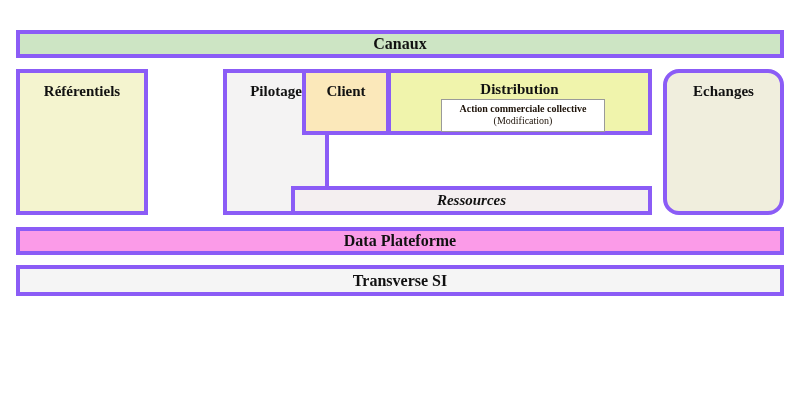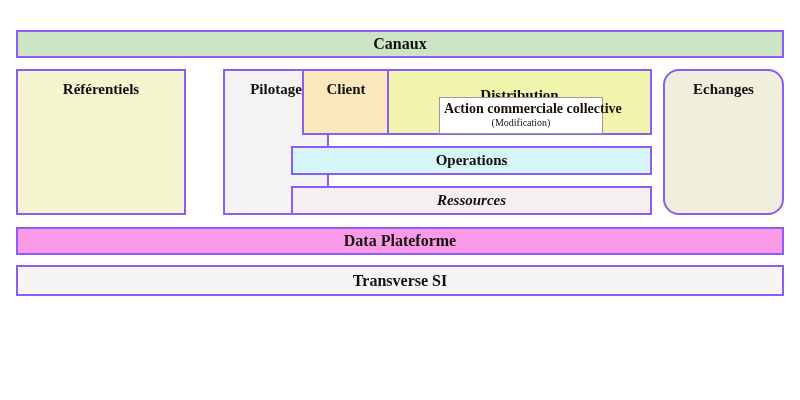--- a/index.html
+++ b/index.html
@@ -17,21 +17,21 @@
 
   #diagram {
     position: relative;
     width: 800px;
     height: 400px;
   }
 
   .block {
     position: absolute;
     box-sizing: border-box;
-    border: 2px solid #8b5cf6;
+    border: 4px solid #8b5cf6;
     font-weight: bold;
     font-size: 15px;
     line-height: 1.1;
     text-align: center;
     color: #111111;
   }
 
   
   .block.container {
     padding-top: 10px;
@@ -51,21 +51,21 @@
     width: 768px;
     height: 28px;
     background: #cde5c4;
     font-size: 16px;
   }
 
   
   #referentiels {
     left: 16px;
     top: 69px;
-    width: 170px;
+    width: 132px;
     height: 146px;
     background: #f4f4cf;
   }
   #pilotage {
     left: 175px;
     top: 69px;
     width: 106px;
     height: 146px;
     background: #f4f3f3;
     margin-left: 48px;
@@ -76,21 +76,21 @@
     width: 88px;
     height: 66px;
     background: #fbe8ba;
   }
   #distribution {
     left: 387px;
     top: 69px;
     width: 265px;
     height: 66px;
     background: #f0f4ac;
-    padding-top: 16px;
+    padding-top: 8px;
   }
   #operations {
     left: 291px;
     top: 146px;
     width: 361px;
     height: 29px;
     background: #d6f6fa;
   }
   #ressources {
     left: 291px;
@@ -117,21 +117,21 @@
     width: 164px;
     box-sizing: border-box;
     background: #ffffff;
     border: 1px solid #9a9a9a;
     padding: 3px 4px 4px 4px;
     text-align: center;
   }
   .inner-card .card-title {
     display: block;
     font-weight: bold;
-    font-size: 14px;
+    font-size: 10px;
     line-height: 1.15;
     color: #1d1208;
     white-space: nowrap;
   }
   .inner-card .card-sub {
     display: block;
     font-weight: normal;
     font-size: 10px;
     line-height: 1.2;
     color: #1d1208;
@@ -178,23 +178,20 @@
   </div>
 
   <div class="block container" id="distribution">
     <span>Distribution</span>
     <div class="inner-card">
       <span class="card-title">Action commerciale collective</span>
       <span class="card-sub">(Modification)</span>
     </div>
   </div>
 
-  <div class="block bar" id="operations">
-    <span>Operations</span>
-  </div>
 
   <div class="block bar" id="ressources">
     <span>Ressources</span>
   </div>
 
   <div class="block container" id="echanges">
     <span>Echanges</span>
   </div>
 
   <div class="block bar" id="data-plateforme">

